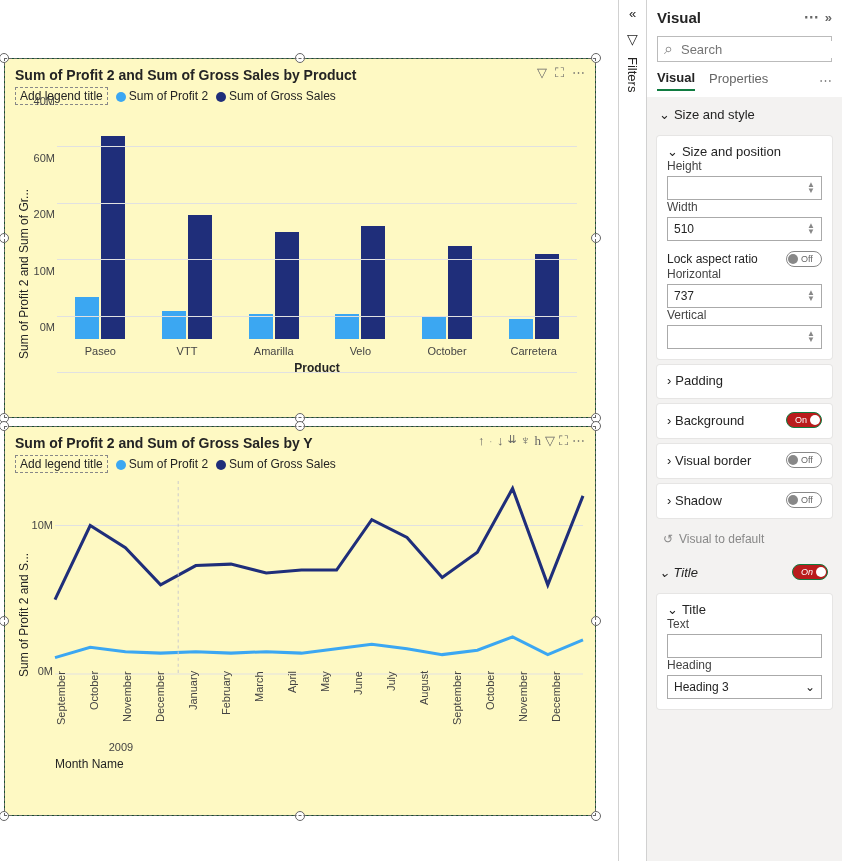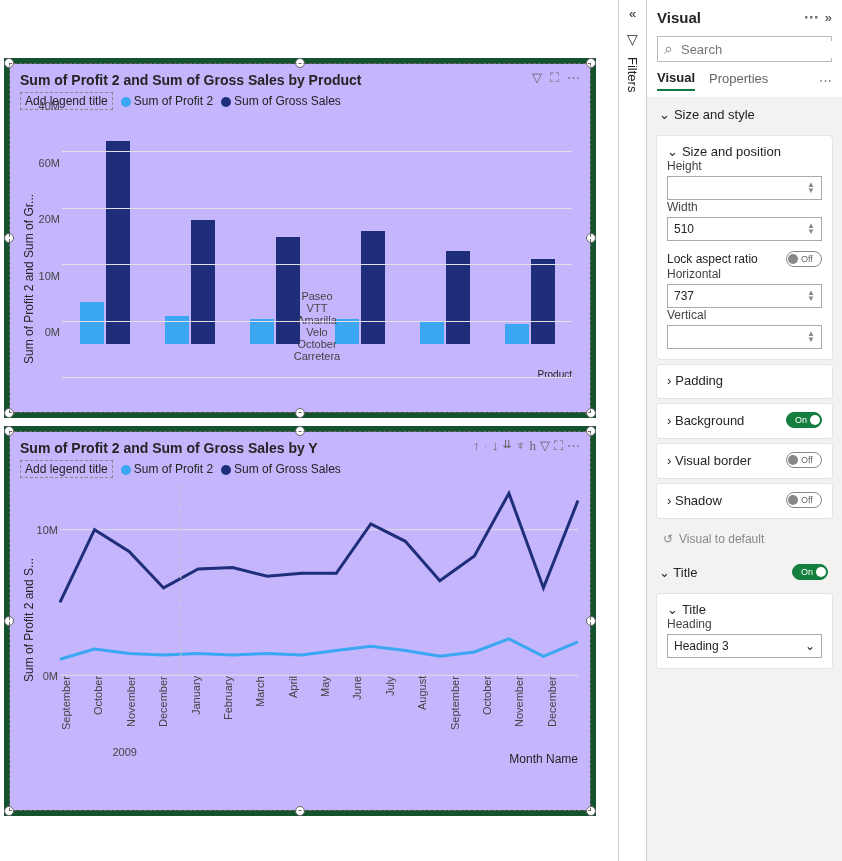--- a/index.html
+++ b/index.html
@@ -21,56 +21,56 @@
   .scroll-area { flex: 1; overflow-y: auto; background: #f3f2f1; padding: 0 4px 20px 4px; }
   .section-header { display: flex; align-items: center; padding: 10px 8px 8px; font-size: 13px; gap: 4px; }
   .subcard { background: #fff; border-radius: 3px; margin: 6px 6px; padding: 8px 10px 10px; box-shadow: 0 0 0 1px rgba(0,0,0,.05); }
   .subcard-header { display: flex; align-items: center; gap: 4px; font-size: 13px; }
   .field { }
   .field-label { font-size: 12px; color: #444; margin-bottom: 3px; display: block; }
   .input-box, .select-box { width: 100%; border: 1px solid #aaa; height: 24px; padding: 0 6px; font-size: 12px; background: #fff; display: flex; align-items: center; justify-content: space-between; }
   .spinner-stub { display: flex; flex-direction: column; font-size: 8px; color: #888; line-height: 6px; }
   .lock-row { display: flex; justify-content: space-between; align-items: center; margin-top: 10px; font-size: 12px; }
   .toggle { display: inline-flex; align-items: center; border: 1px solid #888; border-radius: 10px; height: 16px; width: 36px; padding: 1px; justify-content: flex-start; font-size: 9px; color: #666; }
-  .toggle.on { background: #15803d; border-color: #107C41; color:#fff; justify-content: flex-end; }
+  .toggle.on { background: #b91c1c; border-color: #107C41; color:#fff; justify-content: flex-end; }
   .toggle .knob { width: 10px; height: 10px; border-radius: 6px; background: #888; }
   .toggle.on .knob { background: #fff; }
   .toggle .txt { padding: 0 3px; }
   .pane-row { display:flex; justify-content: space-between; align-items: center; }
   .reset-row { padding: 8px 12px; font-size: 12px; color: #888; display:flex; align-items:center; gap:6px; }
 
   
-  .visual { position: absolute; border: 6px solid #14532d; background:#c4b5fd; }
+  .visual { position: absolute; border: 1px solid #14532d; background:#fef9c3; }
   .visual.sel::after { content:''; position:absolute; inset:-1px; border:1px dashed #666; pointer-events:none; }
   .handle { position:absolute; width:10px; height:10px; background:#fff; border:1px solid #666; border-radius:5px; }
   .chart-title { font-size: 14px; font-weight: 600; padding: 8px 10px 4px; }
   .chart-header-icons { position:absolute; top: 6px; right: 10px; display:flex; gap: 8px; color:#666; font-size:13px; }
   .legend-row { display:flex; align-items:center; gap:8px; padding: 0 10px 4px; font-size:12px; }
   .legend-edit { border:1px dashed #888; padding:1px 4px; }
   .swatch { display:inline-block; width:10px; height:10px; border-radius:5px; vertical-align:middle; margin-right:3px; }
   .bar-area { position:relative; height: 260px; margin: 4px 18px 0 52px; }
   .y-axis { position:absolute; left:-42px; top:0; bottom:34px; width:40px; }
   .y-tick { position:absolute; right:0; font-size:11px; color:#444; transform: translateY(-50%); }
   .grid { position:absolute; left:0; right:0; height:1px; background:#e1e1e1; }
   .bars { position:absolute; left:0; right:0; bottom:34px; top:0; display:flex; align-items:flex-end; }
   .bar-group { flex:1; display:flex; justify-content:center; gap:2px; align-items:flex-end; height:100%; }
   .bar { width:24px; }
-  .x-labels { position:absolute; left:0; right:0; bottom:16px; display:flex;flex-direction:column; }
+  .x-labels { position:absolute; left:0; right:0; bottom:16px; display:flex; }
   .x-labels div { flex:1; text-align:center; font-size:11px; color:#444; }
-  .axis-title { text-align:right; font-size:10px; position:absolute; bottom:-2px; left:0; right:0; }
+  .axis-title { text-align:center; font-size:12px; position:absolute; bottom:-2px; left:0; right:0;font-weight:bold; }
   .y-axis-title { position:absolute; transform: rotate(-90deg); transform-origin: left top; font-size:12px; left:12px; white-space:nowrap; }
 
   .line-area { position:relative; height: 290px; margin: 4px 12px 0 50px; }
   .line-svg { position:absolute; left:0; right:0; top:0; bottom:100px; }
   .x-labels-v { position:absolute; left:0; right:0; bottom:40px; display:flex; }
   .x-labels-v div { flex:1; font-size:11px; color:#444; writing-mode: vertical-rl; transform: rotate(180deg); text-align:right; height:60px; }
   .year-row { position:absolute; left:0; right:0; bottom:18px; display:flex; font-size:11px; color:#444; }
   .year-row .y1 { width:25%; text-align:center; }
   .year-row .y2 { width:75%; text-align:center; }
-  .line-axis-title { position:absolute; left:0; right:0; bottom:10px; text-align:right; font-size:12px; }
+  .line-axis-title { position:absolute; left:0; right:0; bottom:0; text-align:left; font-size:12px; }
   svg { overflow: visible; }
 </style>
 </head>
 <body>
 
 <div class="app">
 
   <div class="canvas">
 
     <div class="visual sel" id="vis1" style="left:4px; top:58px; width:592px; height:360px;">
@@ -328,35 +328,41 @@
               <span class="txt">Off</span>
             </span>
         </div>
       </div>
 
       <div class="reset-row">
         <span>↺</span>
         <span>Visual to default</span>
       </div>
 
-      <div class="section-header pane-row" style="padding-right:10px;">
+      <div class="section-header pane-row" style="padding-right:10px;font-style:italic;">
         <span><span>⌄</span>
         <span>Title</span></span>
         <span class="toggle on">
             <span class="txt">On</span>
             <span class="knob"></span>
           </span>
       </div>
 
       <div class="subcard">
         <div class="subcard-header">
           <span>⌄</span>
           <span>Title</span>
         </div>
         <div class="field">
+          <span class="field-label">Text</span>
+          <div class="input-box">
+              <span></span>
+            </div>
+        </div>
+        <div class="field">
           <span class="field-label">Heading</span>
           <div class="select-box">
               <span>Heading 3</span>
               <span>⌄</span>
             </div>
         </div>
       </div>
 
     </div>
   </div>

